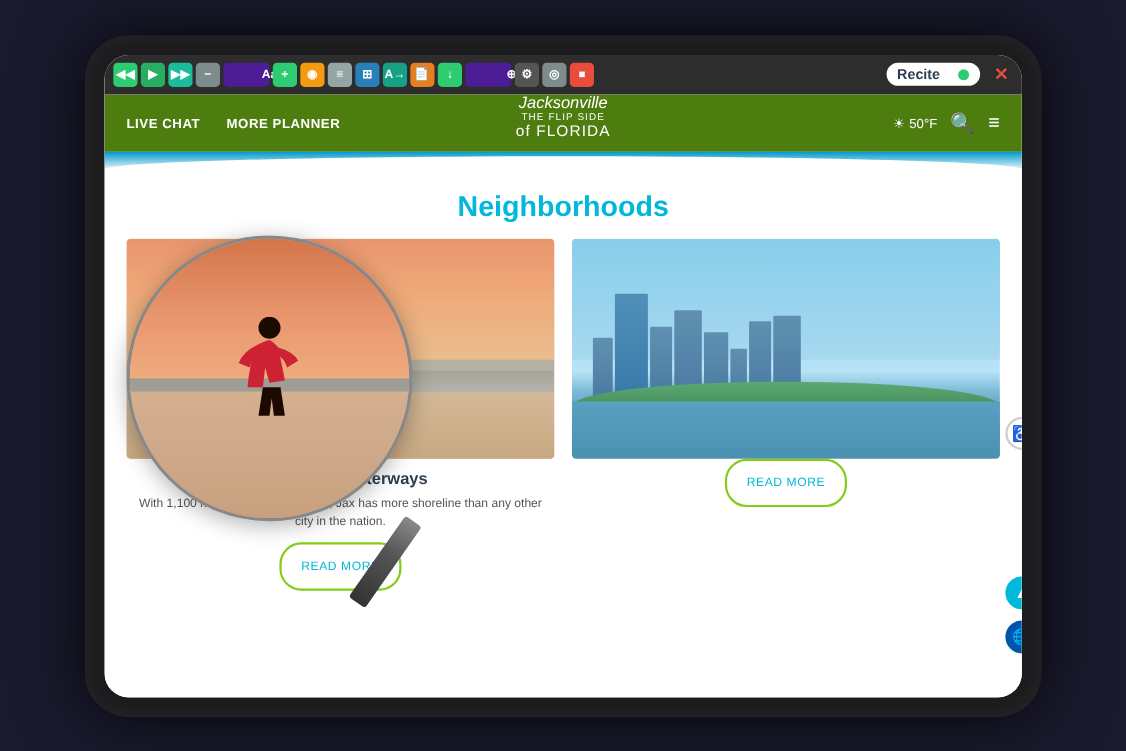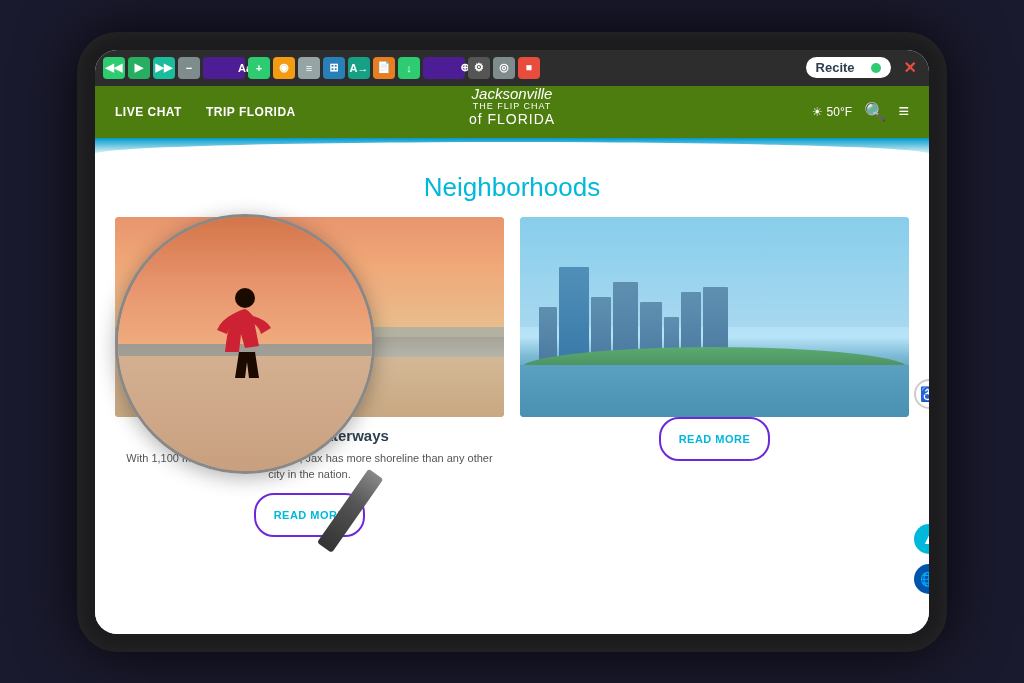--- a/index.html
+++ b/index.html
@@ -205,21 +205,21 @@
     .main-content {
       flex: 1;
       background: #fff;
       overflow: hidden;
       position: relative;
     }
 
     .section-title {
       font-size: 26px;
       color: #00b8d9;
-      font-weight: normal;
+      font-weight: bold;
       text-align: center;
       padding: 18px 0 14px 0;
     }
 
     .cards-row {
       display: flex;
       gap: 16px;
       padding: 0 20px;
     }
 
@@ -322,27 +322,27 @@
     .card-desc {
       font-size: 11px;
       color: #555;
       text-align: center;
       line-height: 1.5;
       margin-bottom: 10px;
       padding: 0 10px;
     }
 
     .read-more-btn {
-      border: 2px solid #6d28d9;
+      border: 2px solid #84cc16;
       color: #00b8d9;
       background: transparent;
       padding: 14px 18px;
       border-radius: 20px;
       font-size: 11px;
-      font-weight: bold;
+      font-weight: normal;
       cursor: pointer;
       letter-spacing: 0.5px;
       text-transform: uppercase;
     }
 
     
     .magnifier-overlay {
       position: absolute;
       top: 60px;
       left: 20px;
@@ -469,26 +469,26 @@
         <span class="recite-dot"></span>
       </div>
       <div class="close-btn">✕</div>
     </div>
 
     <div class="website">
 
       <div class="nav">
         <div class="nav-links">
           <a class="nav-link">LIVE CHAT</a>
-          <a class="nav-link">TRIP FLORIDA</a>
+          <a class="nav-link">MORE PLANNER</a>
         </div>
         <div class="nav-logo">
           <div class="nav-logo-text">
             <div class="jax">Jacksonville</div>
-            <div class="flip">THE FLIP CHAT</div>
+            <div class="flip">THE FLIP SIDE</div>
             <div class="florida">of FLORIDA</div>
           </div>
         </div>
         <div class="nav-right">
           <div class="weather">
             <span>☀</span>
             <span>50°F</span>
           </div>
           <div class="search-icon-nav">🔍</div>
           <div class="menu-icon">≡</div>

